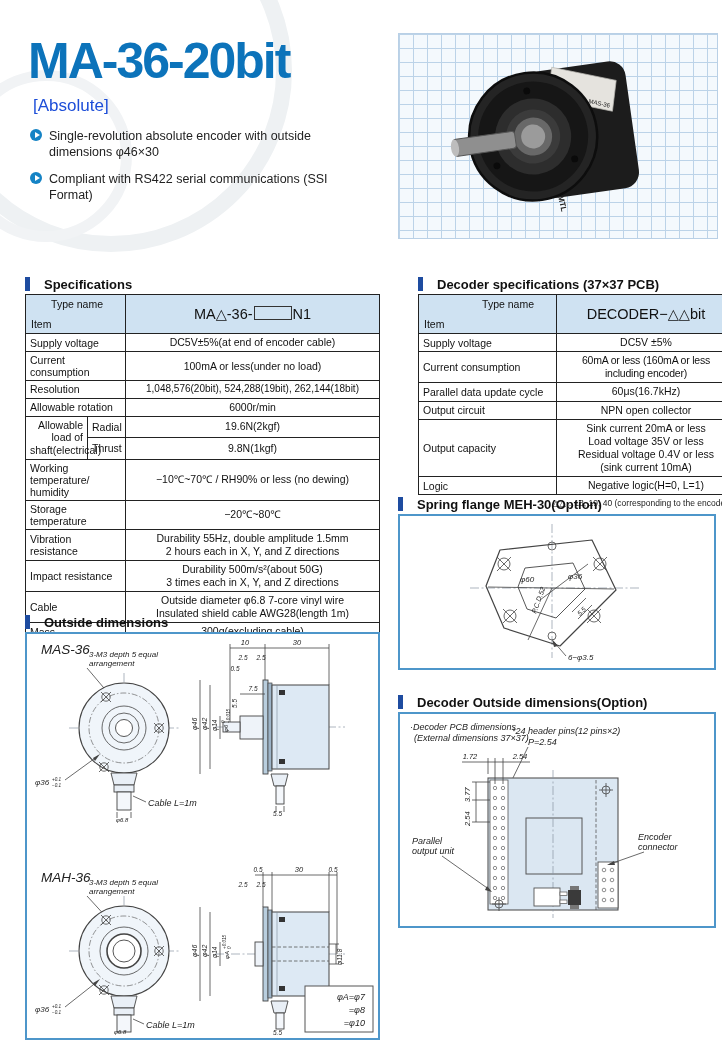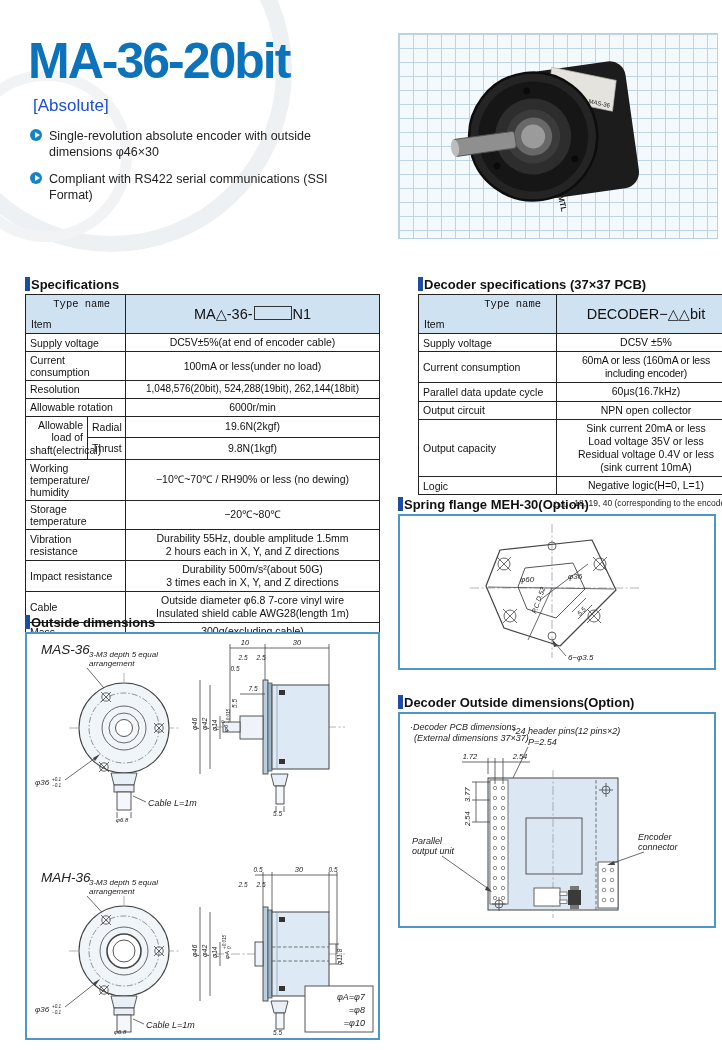--- a/index.html
+++ b/index.html
@@ -14,30 +14,30 @@
   .features{position:absolute;left:30px;top:128px;width:340px;margin:0;padding:0;list-style:none;}
   .features li{display:flex;gap:7px;margin-bottom:10px;font-size:12.5px;color:#222;line-height:1.3;}
   .bullet{flex:0 0 12px;width:12px;height:12px;border-radius:50%;background:#1583c5;margin-top:1px;display:flex;align-items:center;justify-content:center;}
   .bullet .tri{width:0;height:0;border-left:5px solid #fff;border-top:3.5px solid transparent;border-bottom:3.5px solid transparent;margin-left:2px;}
   
   .photo{position:absolute;left:398px;top:33px;width:318px;height:204px;background-color:#f4f9fd;
     background-image:repeating-linear-gradient(#bcd3e8 0 1px,transparent 1px 14px),
                      repeating-linear-gradient(90deg,#bcd3e8 0 1px,transparent 1px 14px);
     border:1px solid #b9d0e6;}
   
-  .sec-h{display:flex;align-items:center;gap:1px;height:16px;}
+  .sec-h{display:flex;align-items:center;gap:14px;height:16px;}
   .sec-h .bar{width:5px;height:14px;background:#1e4ca0;}
   .sec-h .txt{font-size:13px;font-weight:bold;color:#111;white-space:nowrap;}
   
   table.spec{border-collapse:collapse;background:#fff;table-layout:fixed;}
   table.spec td{border:1px solid #222;font-size:10.5px;color:#111;padding:2px 4px;vertical-align:middle;}
   table.spec{border:1.5px solid #222;}
   .hd-row td{background:#cfe2f2;border-bottom:1.5px solid #222;}
   .hd-cell{position:relative;height:34px;padding:0;}
-  .hd-cell .tn{position:absolute;top:3px;right:15px;font-size:10.5px;font-family:Liberation Mono, monospace;}
+  .hd-cell .tn{position:absolute;top:3px;right:22px;font-size:10.5px;}
   .hd-cell .it{position:absolute;bottom:3px;left:5px;font-size:10.5px;}
   .hd-val{text-align:center;font-size:14.5px !important;}
   .blankbox{display:inline-block;width:36px;height:12px;border:1px solid #333;vertical-align:-1px;margin:0 1px;}
   td.lb{text-align:left;white-space:pre-line;}
   td.vl{text-align:center;white-space:pre-line;line-height:1.25;}
   td.tiny{font-size:8.5px;line-height:1.2;padding:1px 2px;text-align:right;}
   td.small{font-size:9px;}
   td.xsmall{font-size:7.8px;letter-spacing:-0.2px;padding:2px 1px;text-align:center;}
   .note{font-size:8.5px;color:#222;text-align:right;margin-top:3px;}
   

